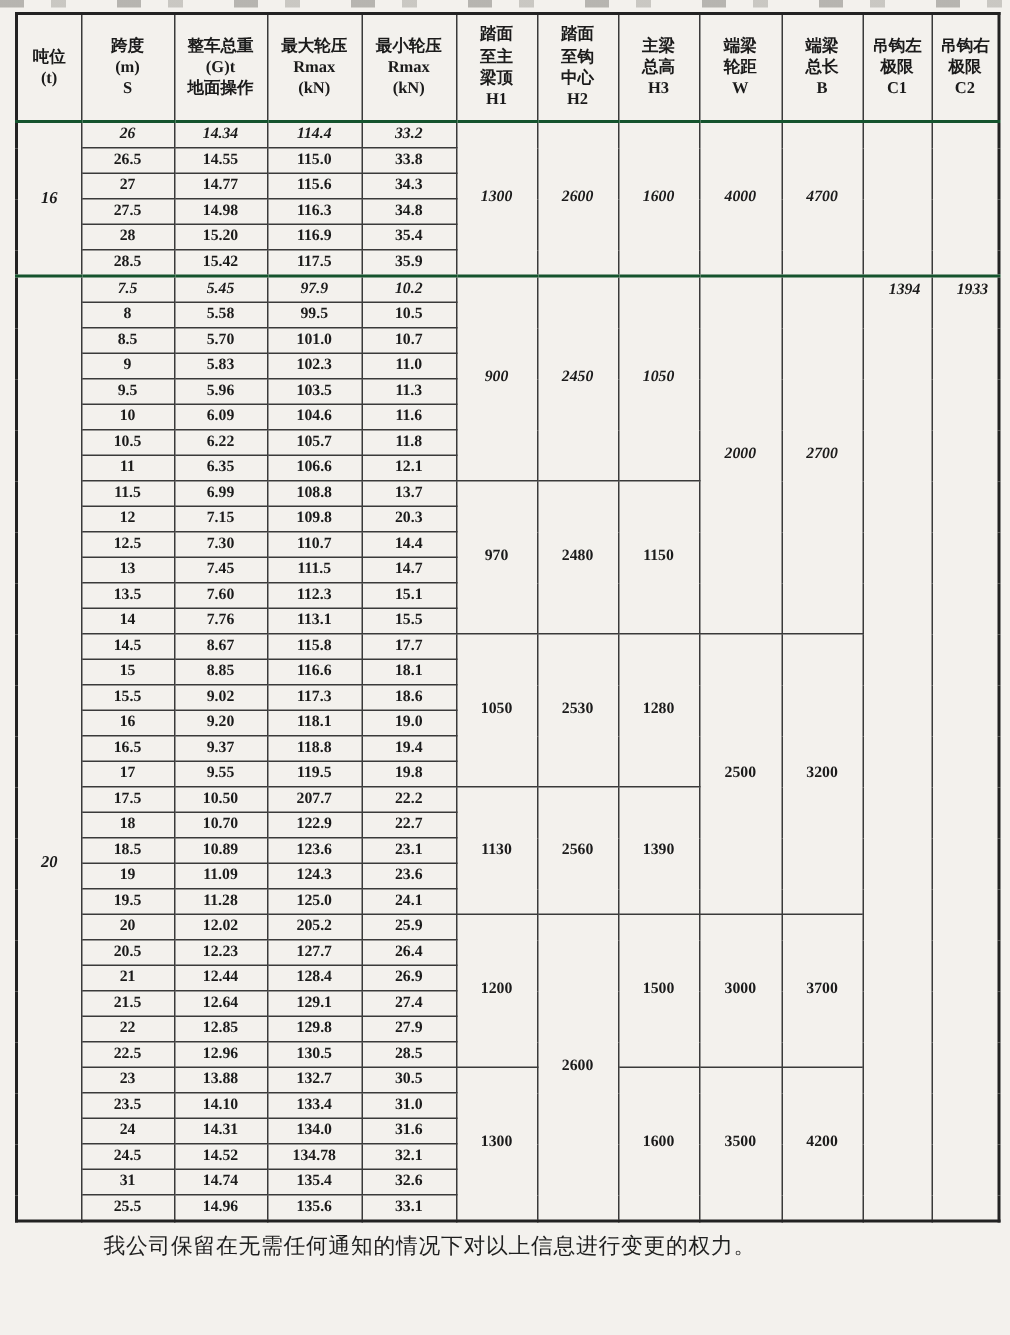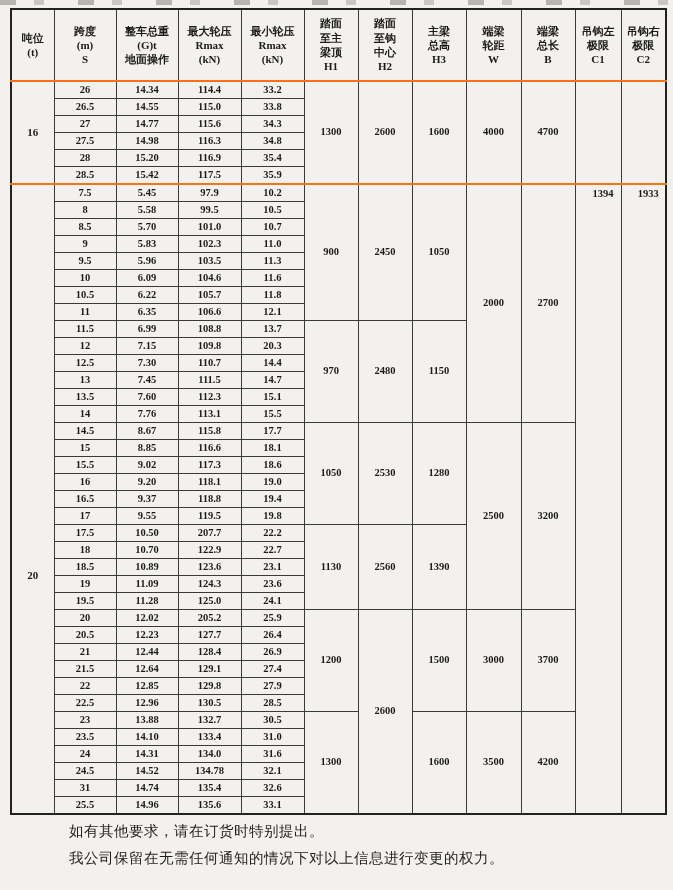--- a/index.html
+++ b/index.html
@@ -37,21 +37,21 @@
   .spec th{
     height:70px;
     font-size:11px;
     line-height:1.3;
   }
   .spec td{
     height:16px;
     font-size:10.5px;
     line-height:1;
   }
-  .spec tr.section-start td{border-top:2px solid #f97316;}
+  .spec tr.section-start td{border-top:2px solid #14532d;font-style:italic;}
   .spec td.v-top{vertical-align:top;padding-top:4px;padding-left:10px;}
   .spec td.tonnage{font-size:11px;}
   .spec td.tonnage-20{vertical-align:top;padding-top:385px;}
   .notes{
     position:absolute;left:30px;top:818px;
     font-size:14.5px;
     line-height:27px;
     font-weight:normal;
     color:#1f1f1f;
     letter-spacing:.5px;
@@ -435,15 +435,14 @@
       <tr>
         <td>25.5</td>
         <td>14.96</td>
         <td>135.6</td>
         <td>33.1</td>
       </tr>
     </tbody>
 </table>
 
 <div class="notes">
-  <div class="indent">如有其他要求，请在订货时特别提出。</div>
   <div class="indent">我公司保留在无需任何通知的情况下对以上信息进行变更的权力。</div>
 </div>
 
 </body></html>

